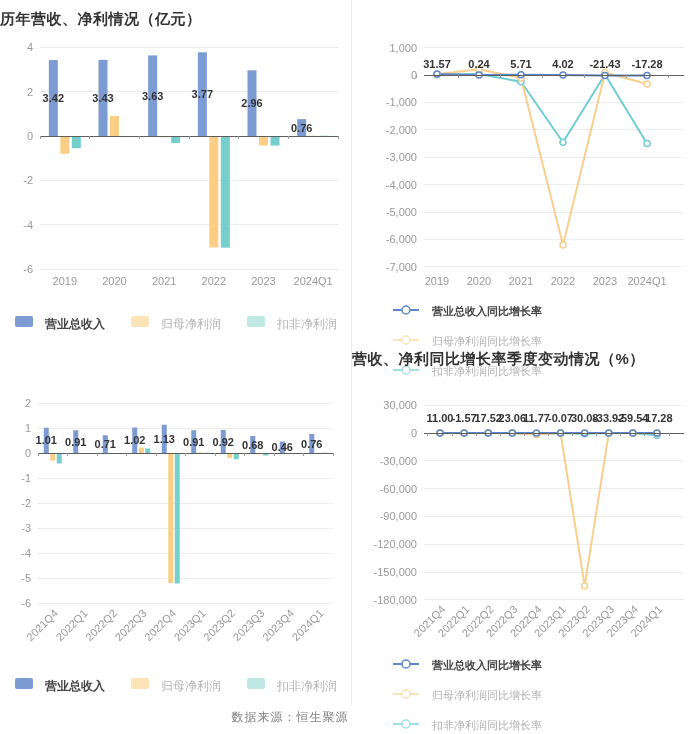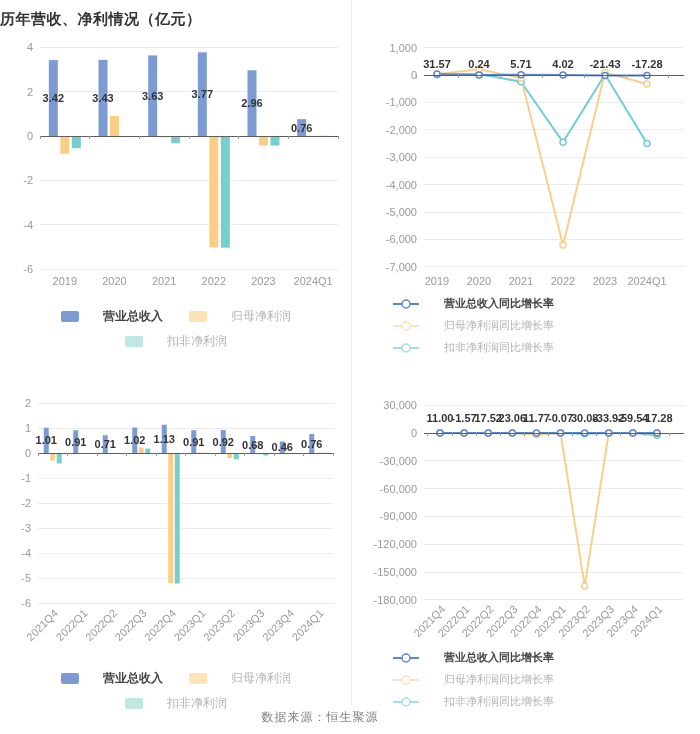--- a/index.html
+++ b/index.html
@@ -12,27 +12,27 @@
   #quad-2{left:0;top:340px;width:352px;height:365px;}
   #quad-3{left:352px;top:340px;width:348px;height:365px;}
   .plot{position:absolute;left:0;top:0;}
   .title{position:absolute;top:10px;left:0;right:0;margin:0;text-align:left;
          font-size:15px;font-weight:700;color:#333;letter-spacing:0.5px;}
   .legend{position:absolute;display:flex;flex-wrap:wrap;align-items:center;}
   #legend-0{left:0;right:0;top:308px;justify-content:center;gap:8px 26px;font-size:12px;}
   #legend-1{left:40px;right:2px;top:296px;justify-content:flex-start;gap:7px 12px;font-size:11px;}
   #legend-2{left:0;right:0;top:330px;justify-content:center;gap:8px 26px;font-size:12px;}
   #legend-3{left:40px;right:2px;top:310px;justify-content:flex-start;gap:7px 12px;font-size:11px;}
-  .legend-item{display:inline-flex;align-items:center;gap:24px;color:#b3b3b3;}
+  .legend-item{display:inline-flex;align-items:flex-start;gap:12px;color:#b3b3b3;margin-top:8px;}
   .legend-item .legend-label{white-space:nowrap;color:#b3b3b3;}
   .legend-item.first .legend-label{color:#444;font-weight:700;}
   .swatch{width:18px;height:11px;border-radius:2px;display:inline-block;}
   .lmark{display:inline-block;}
   .footer{position:absolute;left:0;top:709px;width:580px;text-align:center;
-          font-size:12px;color:#808080;letter-spacing:1px;margin-left:30px;}
+          font-size:12px;color:#808080;letter-spacing:1px;}
   svg text{font-family:"Liberation Sans","DejaVu Sans",sans-serif;}
 </style>
 </head>
 <body>
 
 <div class="page">
   <div class="divider-v"></div>
 
   <section class="quad" id="quad-0">
     <svg class="plot" id="plot-0" width="352" height="340">
@@ -367,20 +367,21 @@
         <text x="118.11" y="270" text-anchor="end" fill="#999999" style="font-size:11px" transform="rotate(-45 118.11 270)">2022Q1</text>
         <text x="142.22" y="270" text-anchor="end" fill="#999999" style="font-size:11px" transform="rotate(-45 142.22 270)">2022Q2</text>
         <text x="166.32999999999998" y="270" text-anchor="end" fill="#999999" style="font-size:11px" transform="rotate(-45 166.32999999999998 270)">2022Q3</text>
         <text x="190.44" y="270" text-anchor="end" fill="#999999" style="font-size:11px" transform="rotate(-45 190.44 270)">2022Q4</text>
         <text x="214.55" y="270" text-anchor="end" fill="#999999" style="font-size:11px" transform="rotate(-45 214.55 270)">2023Q1</text>
         <text x="238.66" y="270" text-anchor="end" fill="#999999" style="font-size:11px" transform="rotate(-45 238.66 270)">2023Q2</text>
         <text x="262.77" y="270" text-anchor="end" fill="#999999" style="font-size:11px" transform="rotate(-45 262.77 270)">2023Q3</text>
         <text x="286.88" y="270" text-anchor="end" fill="#999999" style="font-size:11px" transform="rotate(-45 286.88 270)">2023Q4</text>
         <text x="310.99" y="270" text-anchor="end" fill="#999999" style="font-size:11px" transform="rotate(-45 310.99 270)">2024Q1</text>
       </svg>
+    <h3 class="title">营收、净利同比增长率季度变动情况（%）</h3>
     <div class="legend" id="legend-3">
         <span class="legend-item first">
           <svg width="28" height="12" class="lmark">
             <line x1="1" y1="6" x2="27" y2="6" stroke="#5e86cb" stroke-width="2"></line>
             <circle cx="14" cy="6" r="4" fill="#fff" stroke="#5e86cb" stroke-width="1.5"></circle>
           </svg>
           <span class="legend-label">营业总收入同比增长率</span>
         </span>
         <span class="legend-item">
           <svg width="28" height="12" class="lmark">

